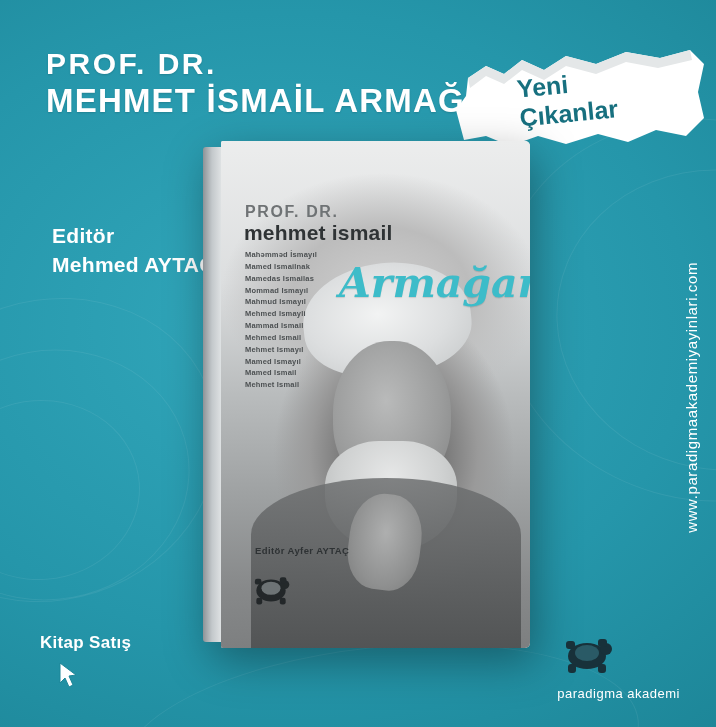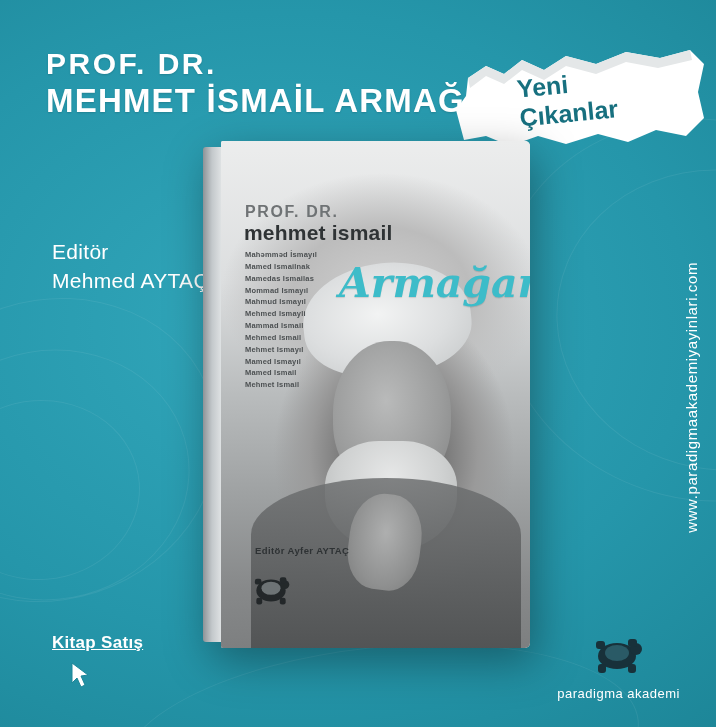--- a/index.html
+++ b/index.html
@@ -81,24 +81,23 @@
     text-align: left;
   }
 
   
   #editor-block {
     position: absolute;
     left: 52px;
     top: 222px;
     color: #ffffff;
     font-size: 21px;
-    font-weight: normal;
+    font-weight: bold;
     line-height: 1.38;
     letter-spacing: 0.3px;
-    margin-top: 16px;
   }
 
   
   #book {
     position: absolute;
     left: 203px;
     top: 141px;
     width: 327px;
     height: 507px;
     filter: drop-shadow(6px 14px 22px rgba(0,0,0,0.35));
@@ -227,24 +226,23 @@
     font-size: 15px;
     letter-spacing: 0.6px;
     writing-mode: vertical-rl;
     transform: rotate(180deg);
     white-space: nowrap;
   }
 
   
   #sales {
     position: absolute;
-    left: 52px;
+    left: 40px;
     bottom: 34px;
     color: #ffffff;
-    text-decoration: underline;
   }
   #sales .sales-label {
     font-size: 17px;
     font-weight: bold;
     letter-spacing: 0.3px;
     margin-bottom: 7px;
   }
   #sales .sales-url {
     font-size: 19px;
     font-family: "DejaVu Serif", serif;
@@ -253,21 +251,21 @@
   #sales .cursor {
     margin-top: 8px;
     margin-left: 18px;
   }
 
   
   #publisher {
     position: absolute;
     right: 36px;
     bottom: 26px;
-    text-align: center;
+    text-align: left;
     color: #ffffff;
   }
   #publisher .pub-name {
     font-size: 13px;
     letter-spacing: 0.5px;
     margin-top: 4px;
   }
 </style>
 </head>
 <body>

